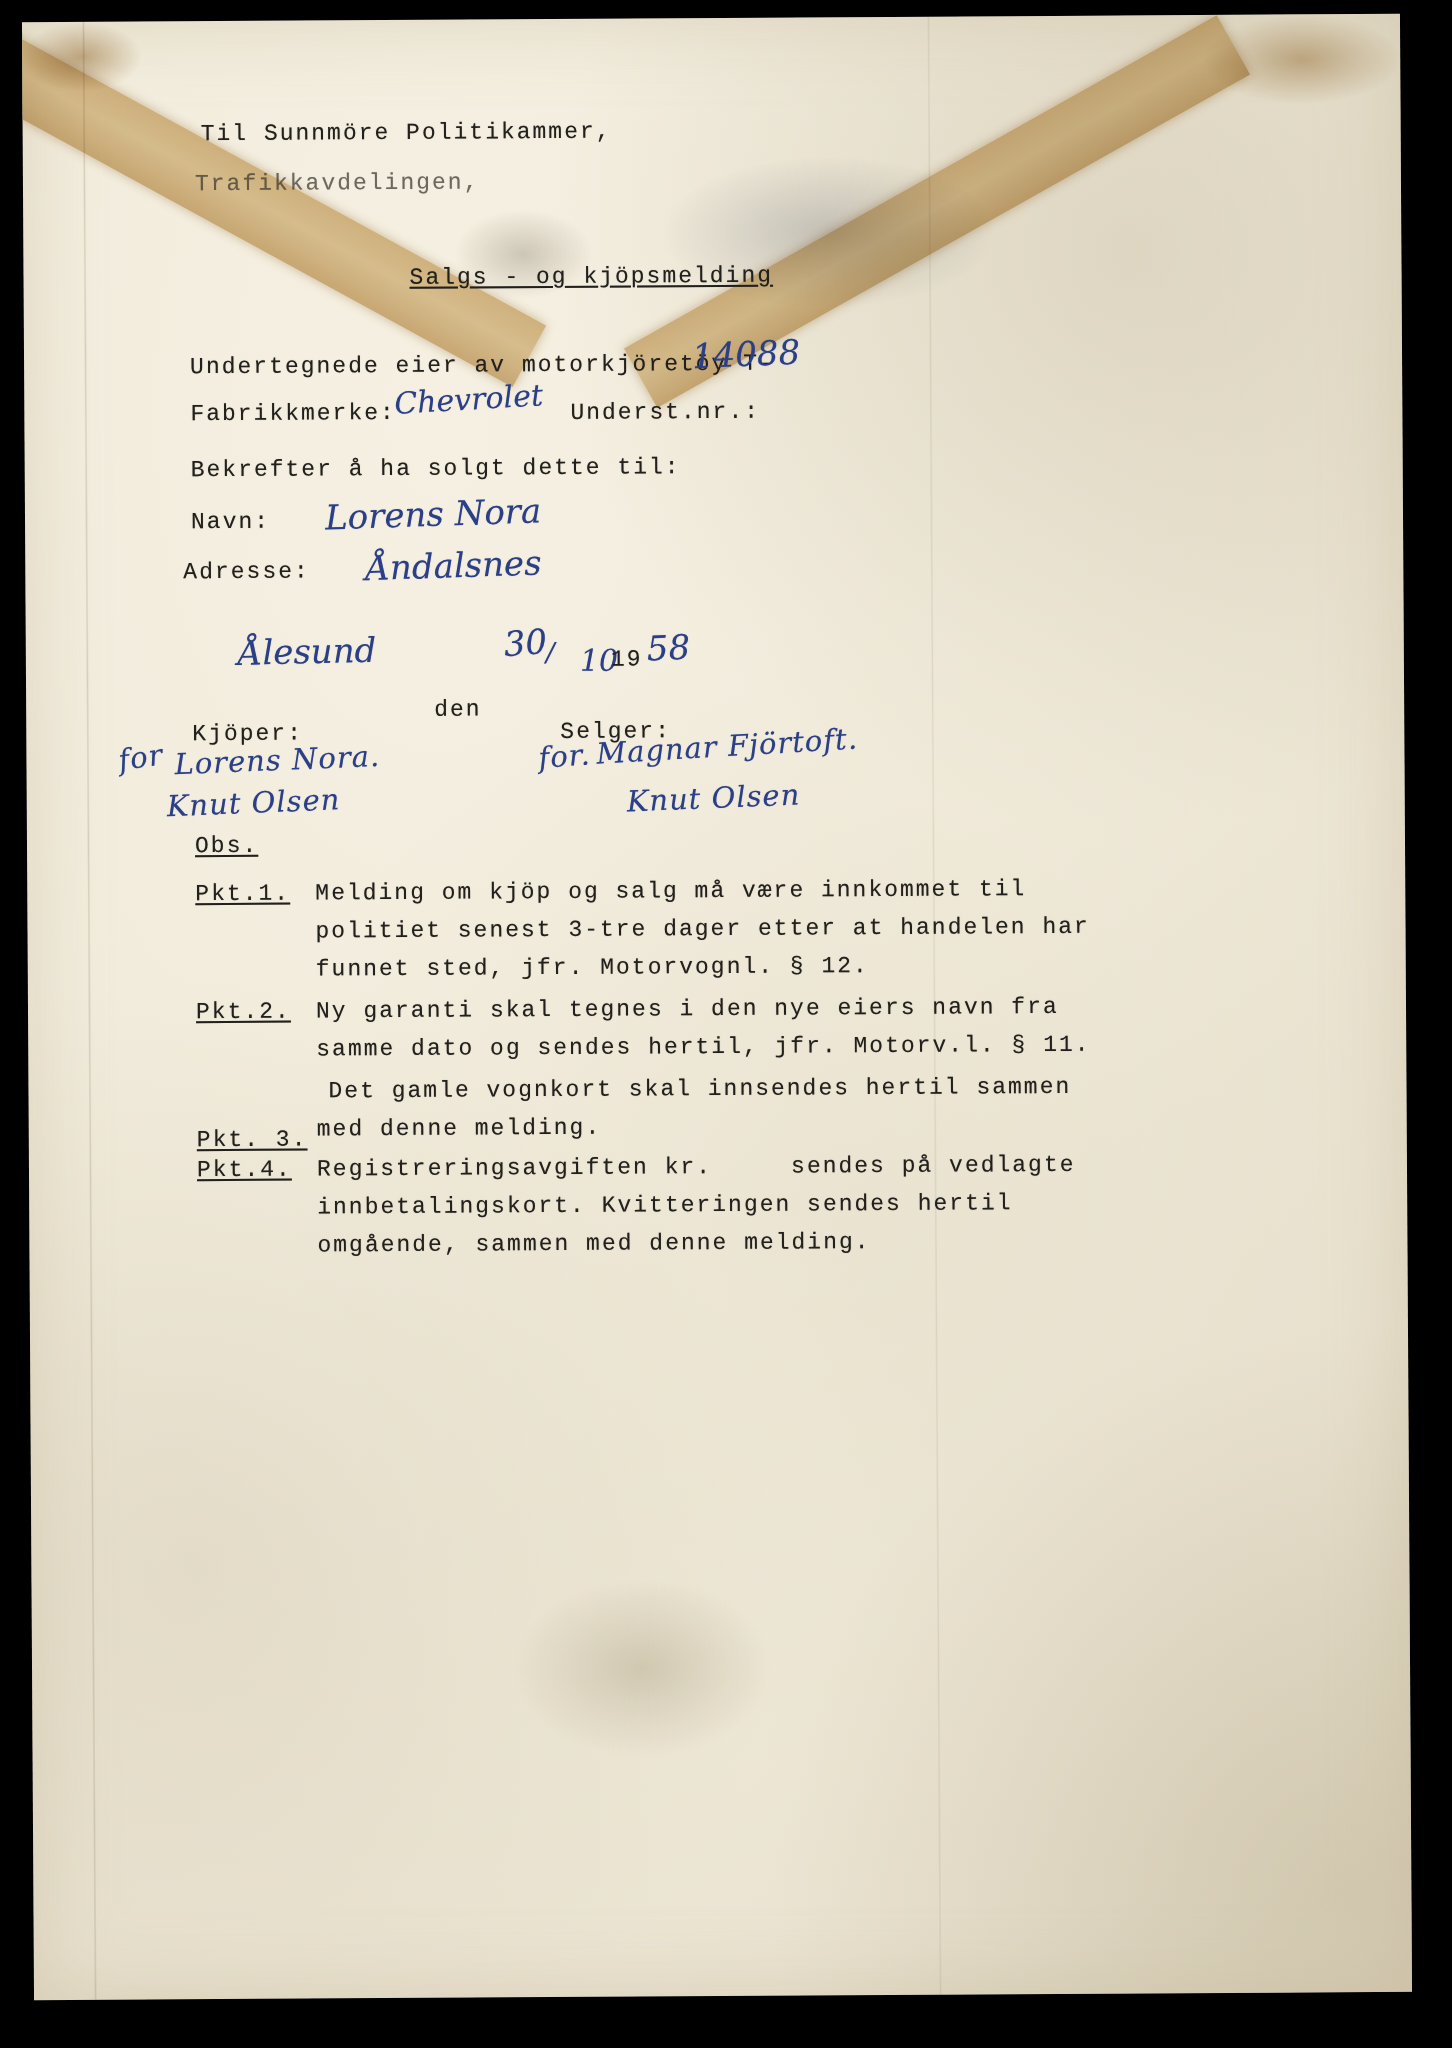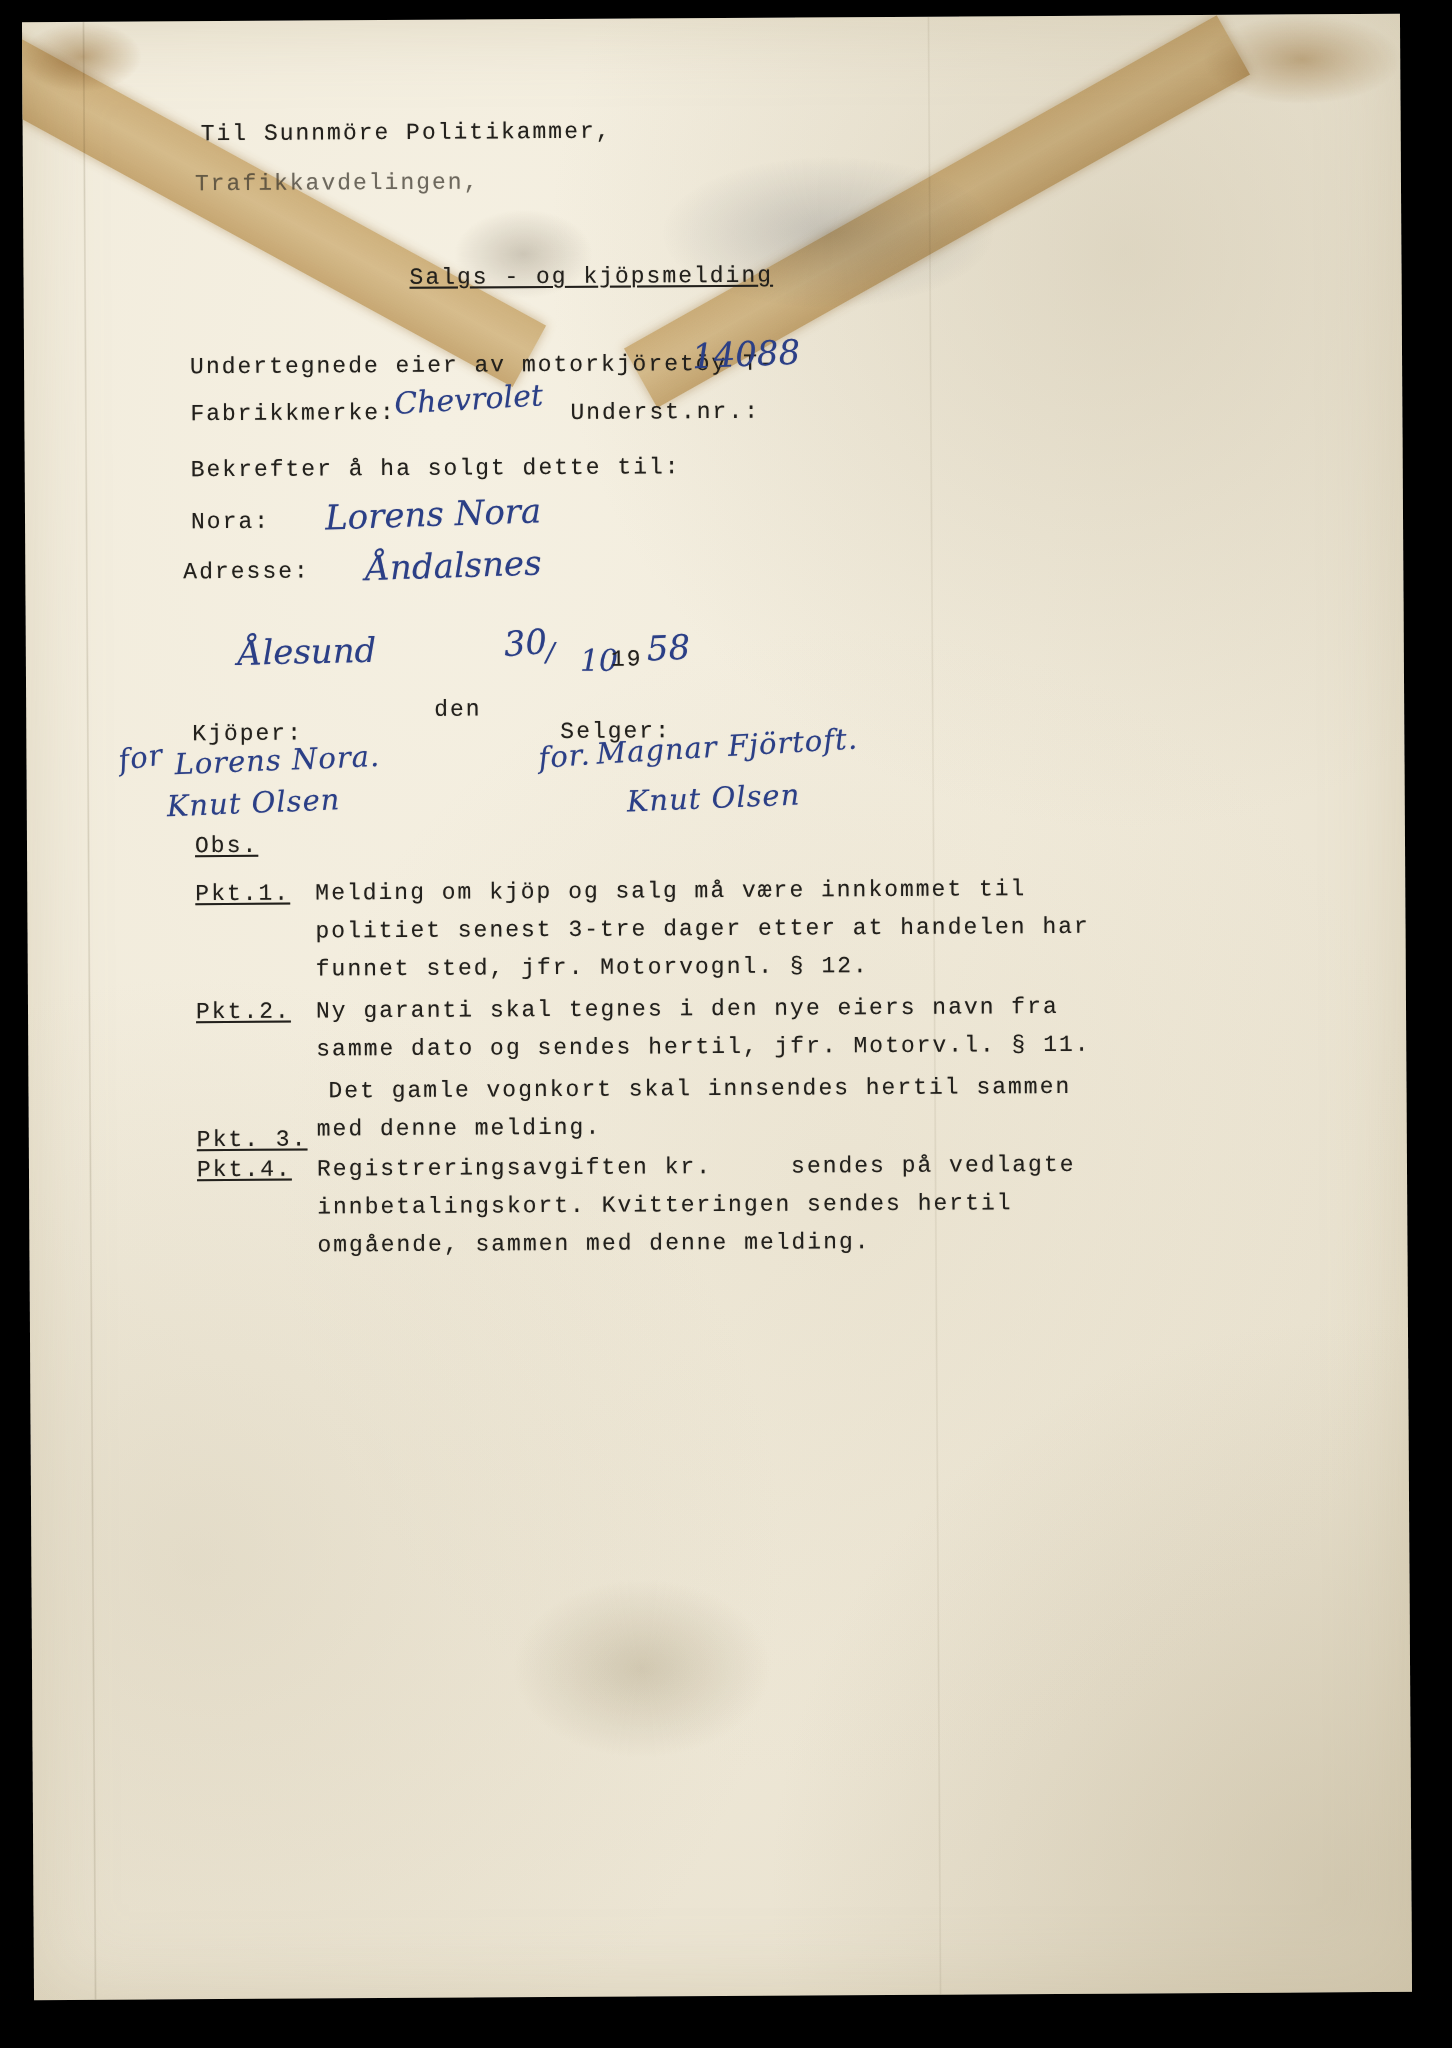--- a/index.html
+++ b/index.html
@@ -130,21 +130,21 @@
 
       <div class="tw" style="left:166px; top:333px;">Undertegnede eier av motorkjöretöy T-</div>
       <div class="hw big" style="left:668px; top:318px; transform: rotate(-2deg);">14088</div>
 
       <div class="tw" style="left:166px; top:380px;">Fabrikkmerke:</div>
       <div class="hw mid" style="left:370px; top:366px; transform: rotate(-3deg);">Chevrolet</div>
       <div class="tw" style="left:546px; top:381px;">Underst.nr.:</div>
 
       <div class="tw" style="left:166px; top:436px;">Bekrefter å ha solgt dette til:</div>
 
-      <div class="tw" style="left:166px; top:488px;">Nora:</div>
+      <div class="tw" style="left:166px; top:488px;">Navn:</div>
       <div class="hw big" style="left:300px; top:477px; transform: rotate(-1.5deg);">Lorens Nora</div>
 
       <div class="tw" style="left:158px; top:538px;">Adresse:</div>
       <div class="hw big" style="left:340px; top:528px; transform: rotate(-1.5deg);">Åndalsnes</div>
 
       <div class="hw big" style="left:212px; top:612px; transform: rotate(-1deg);">Ålesund</div>
       <div class="tw" style="left:408px; top:629px;margin-top:48px;">den</div>
       <div class="hw big" style="left:478px; top:605px; transform: rotate(-4deg);">30</div>
       <div class="hw sm" style="left:520px; top:618px;">/</div>
       <div class="hw mid" style="left:554px; top:624px;">10</div>

